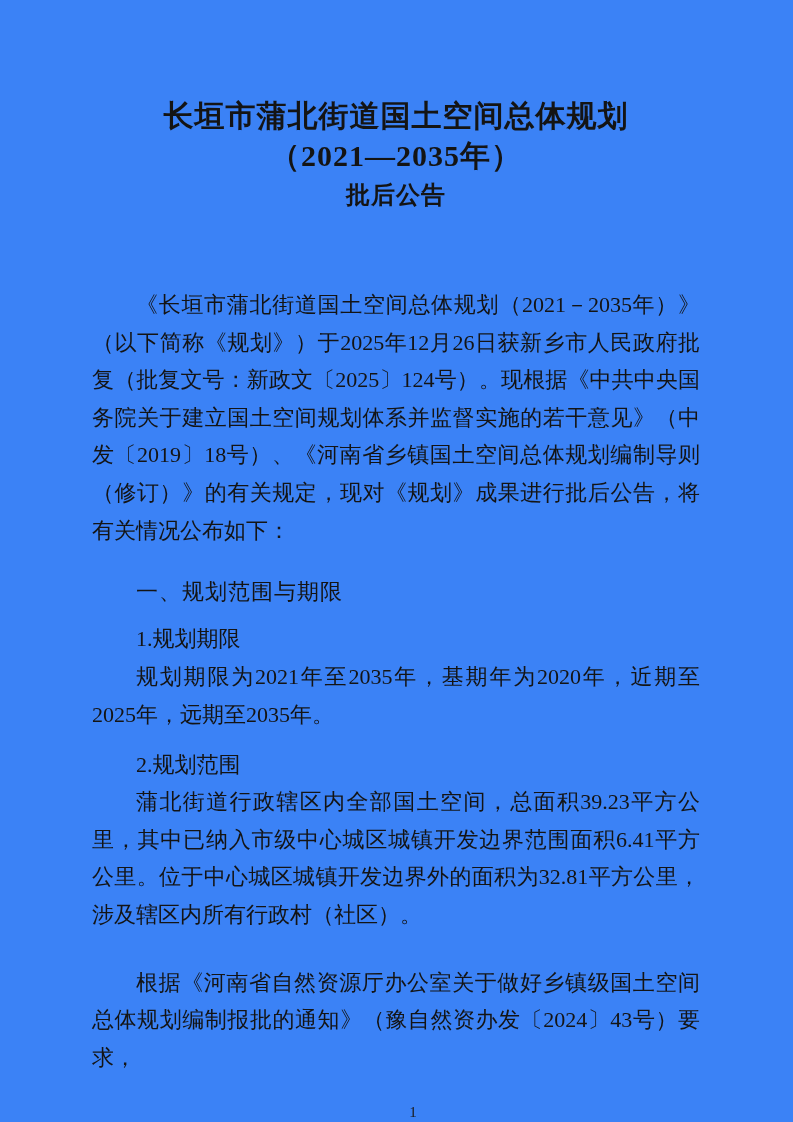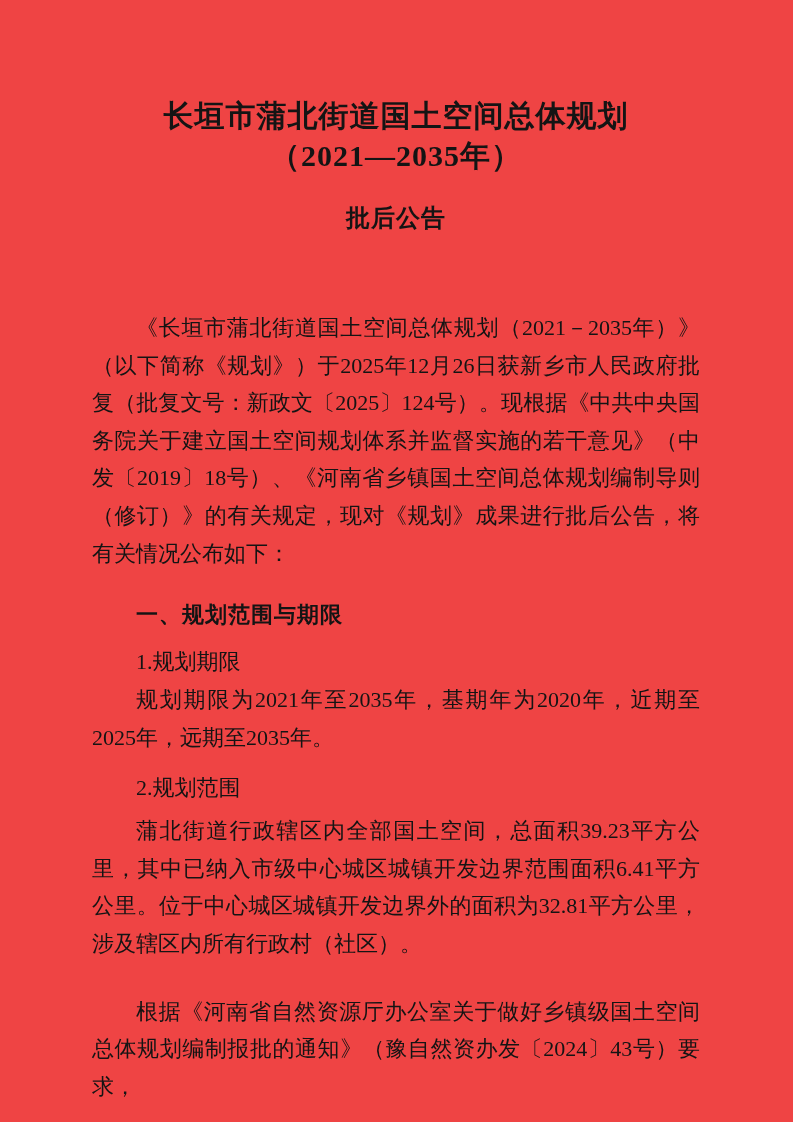--- a/index.html
+++ b/index.html
@@ -7,58 +7,57 @@
     padding: 0;
     background: #ffffff;
   }
   .page {
     position: relative;
     width: 793px;
     height: 1122px;
     box-sizing: border-box;
     margin: 0 auto;
     padding: 96px 93px 0 92px;
-    background: #ef4444;
+    background: #3b82f6;
     color: #141414;
     font-family: "Liberation Serif", "DejaVu Serif", serif;
     overflow: hidden;
   }
   .doc-title {
     font-size: 30px;
     line-height: 40px;
     font-weight: bold;
     text-align: center;
     letter-spacing: 1px;
   }
   .doc-subtitle {
     font-size: 24px;
     line-height: 38px;
     font-weight: bold;
     text-align: center;
     letter-spacing: 1px;
-    margin-top: 23px;
   }
   .para {
     margin: 0;
     font-size: 22px;
     line-height: 37.6px;
     text-align: justify;
     text-justify: inter-ideograph;
     text-indent: 2em;
   }
   .para.intro  { margin-top: 72px; }
   .para.period { margin-top: 1px; }
-  .para.scope  { margin-top: 6px; }
+  .para.scope  { margin-top: 0; }
   .para.notice { margin-top: 30px; }
   .sec-head {
     margin: 24px 0 0 0;
     font-family: "Liberation Sans", "DejaVu Sans", sans-serif;
     font-size: 22px;
     line-height: 37.6px;
-    font-weight: bold;
+    font-weight: normal;
     text-indent: 2em;
     letter-spacing: 1px;
   }
   .sub-head {
     font-size: 22px;
     line-height: 37.6px;
     text-indent: 2em;
   }
   .sub-head.first  { margin-top: 9px; }
   .sub-head.second { margin-top: 12px; }

